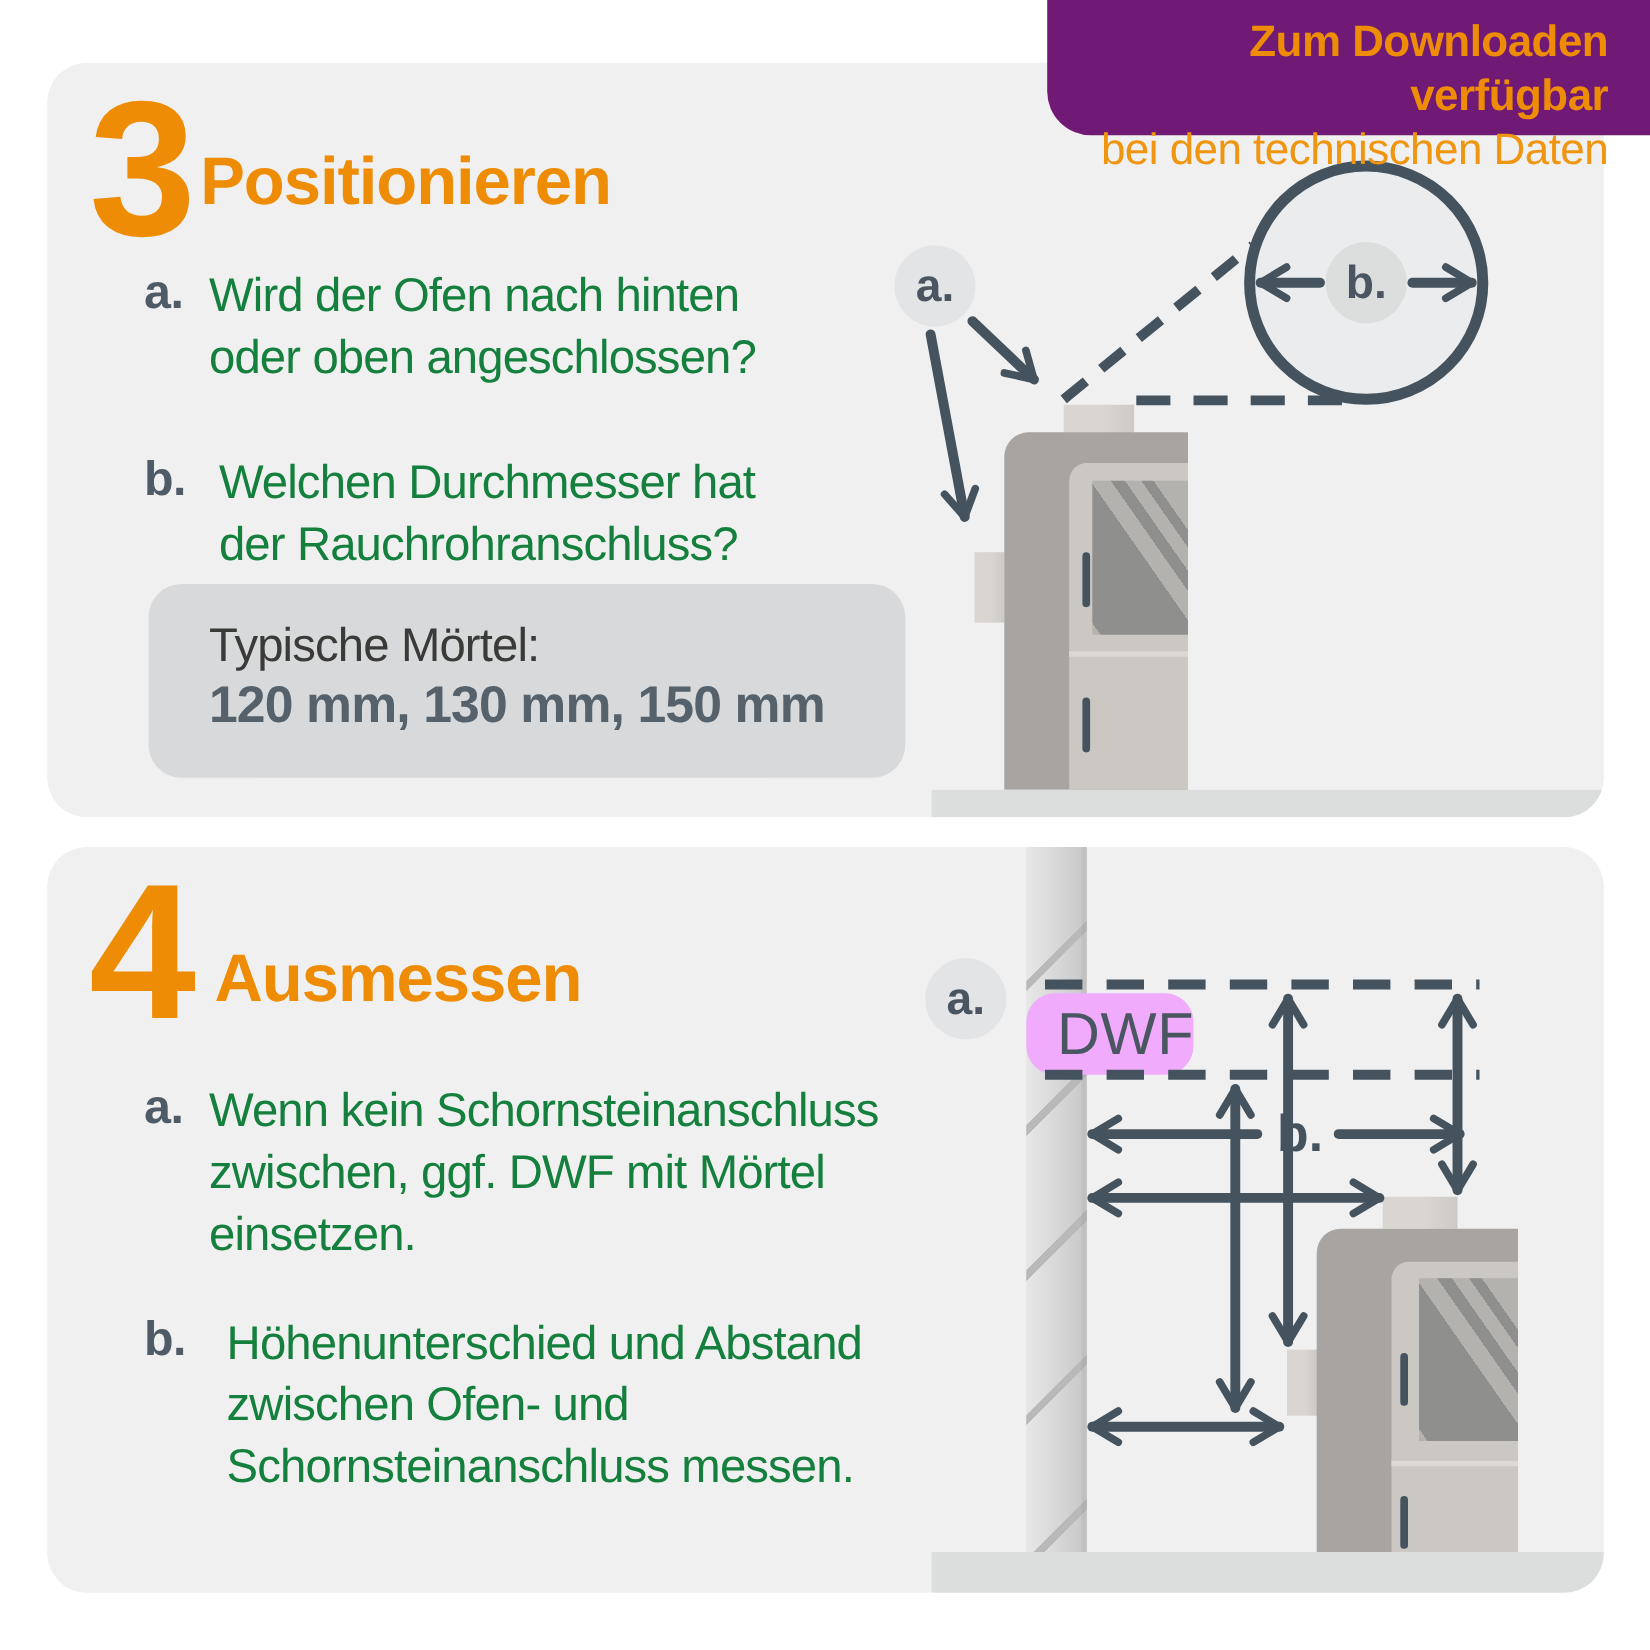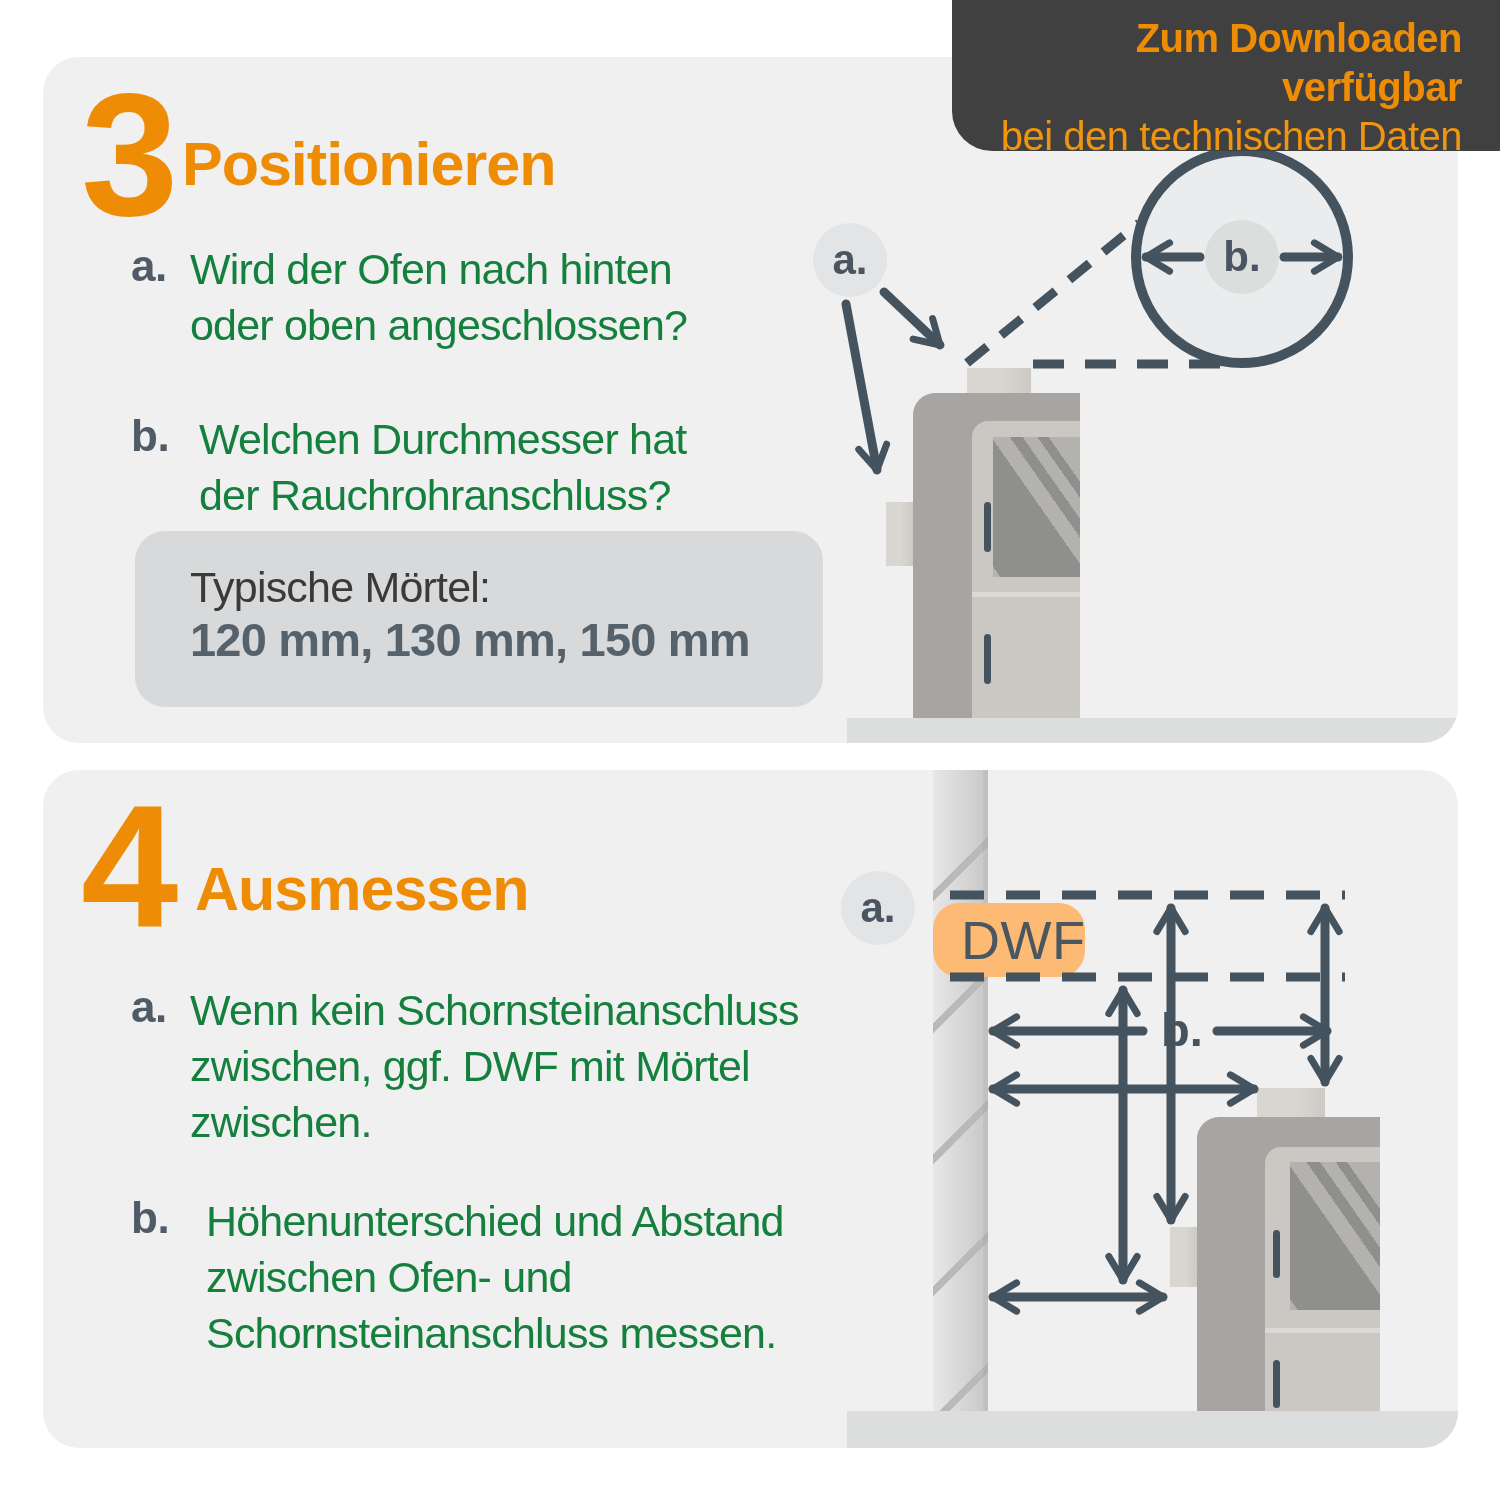--- a/index.html
+++ b/index.html
@@ -6,21 +6,21 @@
   body{width:1500px;height:1500px;background:#ffffff;position:relative;overflow:hidden;
        font-family:"Liberation Sans","DejaVu Sans",sans-serif;}
   .abs{position:absolute;}
 
   
   .card{position:absolute;left:43px;width:1415px;background:#f0f0f1;border-radius:36px;overflow:hidden;}
   #card3{top:57px;height:686px;}
   #card4{top:770px;height:678px;}
 
   
-  #dl-box{position:absolute;top:0;left:952px;right:0;height:151px;background:#404040;
+  #dl-box{position:absolute;top:0;left:952px;right:0;height:123px;background:#701a75;
           border-radius:0 0 0 40px;z-index:30;text-align:right;padding:14px 38px 0 0;box-sizing:border-box;}
   #dl-box .l1{font-weight:700;font-size:40px;line-height:49px;color:#ee8d05;letter-spacing:-0.5px;}
   #dl-box .l2{font-weight:400;font-size:40px;line-height:49px;color:#ef950f;letter-spacing:-0.5px;}
 
   
   .step-num{font-weight:700;color:#ee8d05;font-size:175px;line-height:1;letter-spacing:-2px;}
   .step-title{font-weight:700;color:#ee8d05;font-size:61px;letter-spacing:-1px;white-space:nowrap;}
   #num3{left:38px;top:10px;} #title3{left:139px;top:72px;}
   #num4{left:38px;top:8px;}  #title4{left:152px;top:84px;}
 
@@ -51,21 +51,21 @@
   .stove{z-index:2;}
 
   
   #wall{left:890px;top:0;width:55px;height:641px;z-index:1;
     background-image:
       repeating-linear-gradient(135deg,rgba(0,0,0,0) 0 86px,#b9b9b9 86px 93px),
       linear-gradient(to right,#e7e7e7 0%,#d6d6d6 55%,#c7c7c7 100%);
     box-shadow:inset -5px 0 0 rgba(0,0,0,0.04);}
 
   
-  #dwf{left:890px;top:133px;width:152px;height:74px;background:#fdba74;border-radius:26px;z-index:4;
+  #dwf{left:890px;top:133px;width:152px;height:74px;background:#f0abfc;border-radius:26px;z-index:4;
        font-size:54px;color:#4a5761;line-height:74px;padding-left:28px;box-sizing:border-box;letter-spacing:0.5px;}
 
   .overlay-svg{position:absolute;inset:0;z-index:5;pointer-events:none;}
 </style>
 </head>
 <body>
 
 <section class="card" id="card3">
 
   <div class="abs step-num" id="num3">3</div>
@@ -122,21 +122,21 @@
 
 <section class="card" id="card4">
 
   <div class="abs step-num" id="num4">4</div>
   <div class="abs step-title" id="title4">Ausmessen</div>
 
   <div class="abs item-label" style="left:88px;top:212px;">a.</div>
   <div class="abs item-lines" style="left:147px;top:212px;">
     <div>Wenn kein Schornsteinanschluss</div>
     <div>zwischen, ggf. DWF mit Mörtel</div>
-    <div>zwischen.</div>
+    <div>einsetzen.</div>
   </div>
 
   <div class="abs item-label" style="left:88px;top:423px;">b.</div>
   <div class="abs item-lines" style="left:147px;top:423px;margin-left:16px;">
     <div>Höhenunterschied und Abstand</div>
     <div>zwischen Ofen- und</div>
     <div>Schornsteinanschluss messen.</div>
   </div>
 
   <div class="abs" id="wall"></div>

